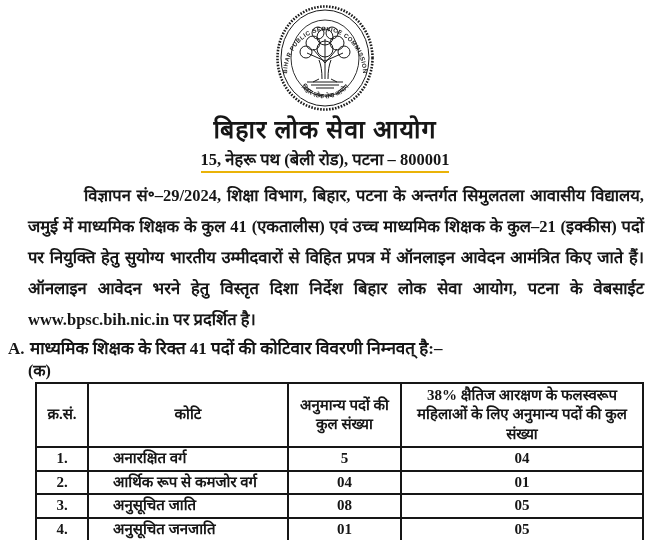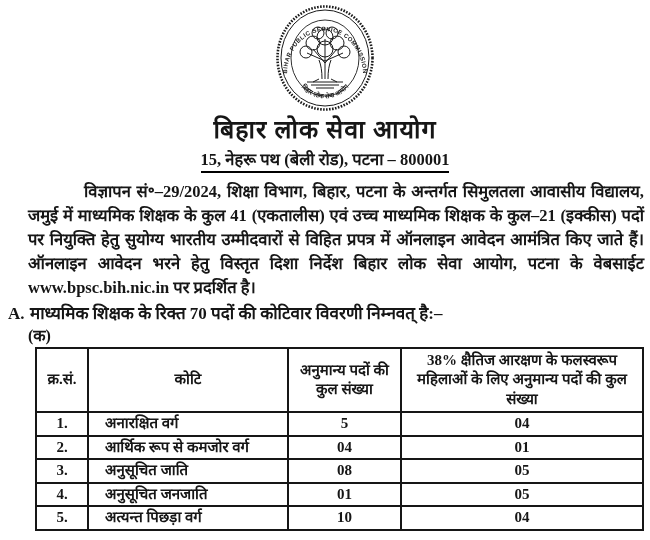--- a/index.html
+++ b/index.html
@@ -7,25 +7,25 @@
   body {
     font-family:"Liberation Serif","DejaVu Serif",serif;
     font-weight:bold;
     color:#161616;
   }
   .doc { width:650px; height:540px; position:relative; }
   .header { text-align:center; padding-top:5px; }
   .seal { display:inline-block; width:100px; height:106px; }
   .title { font-size:25px; letter-spacing:1px; line-height:1.15; margin-top:1px; }
   .address-wrap { margin-top:2px; }
-  .address { display:inline-block; font-size:16.5px; border-bottom:2px solid #000000; padding-bottom:1px; }
+  .address { display:inline-block; font-size:16.5px; border-bottom:2px solid #eab308; padding-bottom:1px; }
   .para {
     margin:7px 6px 0 28px;
     font-size:16.5px;
-    line-height:24px;
+    line-height:31px;
     text-align:justify;
     text-indent:56px;
   }
   .section-a { display:flex; margin:3px 6px 0 8px; font-size:17px; line-height:22px; }
   .section-a .label { width:22px; font-family:"Liberation Serif","DejaVu Serif",serif; }
   .sub-label { margin:1px 0 2px 28px; font-size:16px; line-height:19px; }
   table.quota {
     margin-left:35px;
     border-collapse:collapse;
     table-layout:fixed;
@@ -34,21 +34,21 @@
   }
   table.quota th, table.quota td {
     border:2px solid #161616;
     text-align:center;
     vertical-align:middle;
     padding:1px 4px;
     line-height:1.3;
   }
   table.quota th { font-size:15px; height:56px; padding:2px 6px; }
   table.quota td { height:23px; }
-  table.quota td.cat { text-align:left; padding-left:16px; }
+  table.quota td.cat { text-align:left; padding-left:24px; }
   svg text { font-family:"Liberation Sans","DejaVu Sans",sans-serif; }
 </style>
 </head>
 <body>
 
 <div class="doc">
 
   <div class="header">
     <svg class="seal" viewBox="0 0 100 106" xmlns="http://www.w3.org/2000/svg">
       <defs>
@@ -82,21 +82,21 @@
     <div class="title">बिहार लोक सेवा आयोग</div>
     <div class="address-wrap">
       <span class="address">15, नेहरू पथ (बेली रोड), पटना – 800001</span>
     </div>
   </div>
 
   <div class="para">विज्ञापन सं॰–29/2024, शिक्षा विभाग, बिहार, पटना के अन्तर्गत सिमुलतला आवासीय विद्यालय, जमुई में माध्यमिक शिक्षक के कुल 41 (एकतालीस) एवं उच्च माध्यमिक शिक्षक के कुल–21 (इक्कीस) पदों पर नियुक्ति हेतु सुयोग्य भारतीय उम्मीदवारों से विहित प्रपत्र में ऑनलाइन आवेदन आमंत्रित किए जाते हैं। ऑनलाइन आवेदन भरने हेतु विस्तृत दिशा निर्देश बिहार लोक सेवा आयोग, पटना के वेबसाईट www.bpsc.bih.nic.in पर प्रदर्शित है।</div>
 
   <div class="section-a">
     <span class="label">A.</span>
-    <span>माध्यमिक शिक्षक के रिक्त 70 पदों की कोटिवार विवरणी निम्नवत् है:–</span>
+    <span>माध्यमिक शिक्षक के रिक्त 41 पदों की कोटिवार विवरणी निम्नवत् है:–</span>
   </div>
 
   <div class="sub-label">(क)</div>
 
   <table class="quota">
     <colgroup>
       <col style="width:52px">
         <col style="width:200px">
         <col style="width:113px">
         <col style="width:242px">

